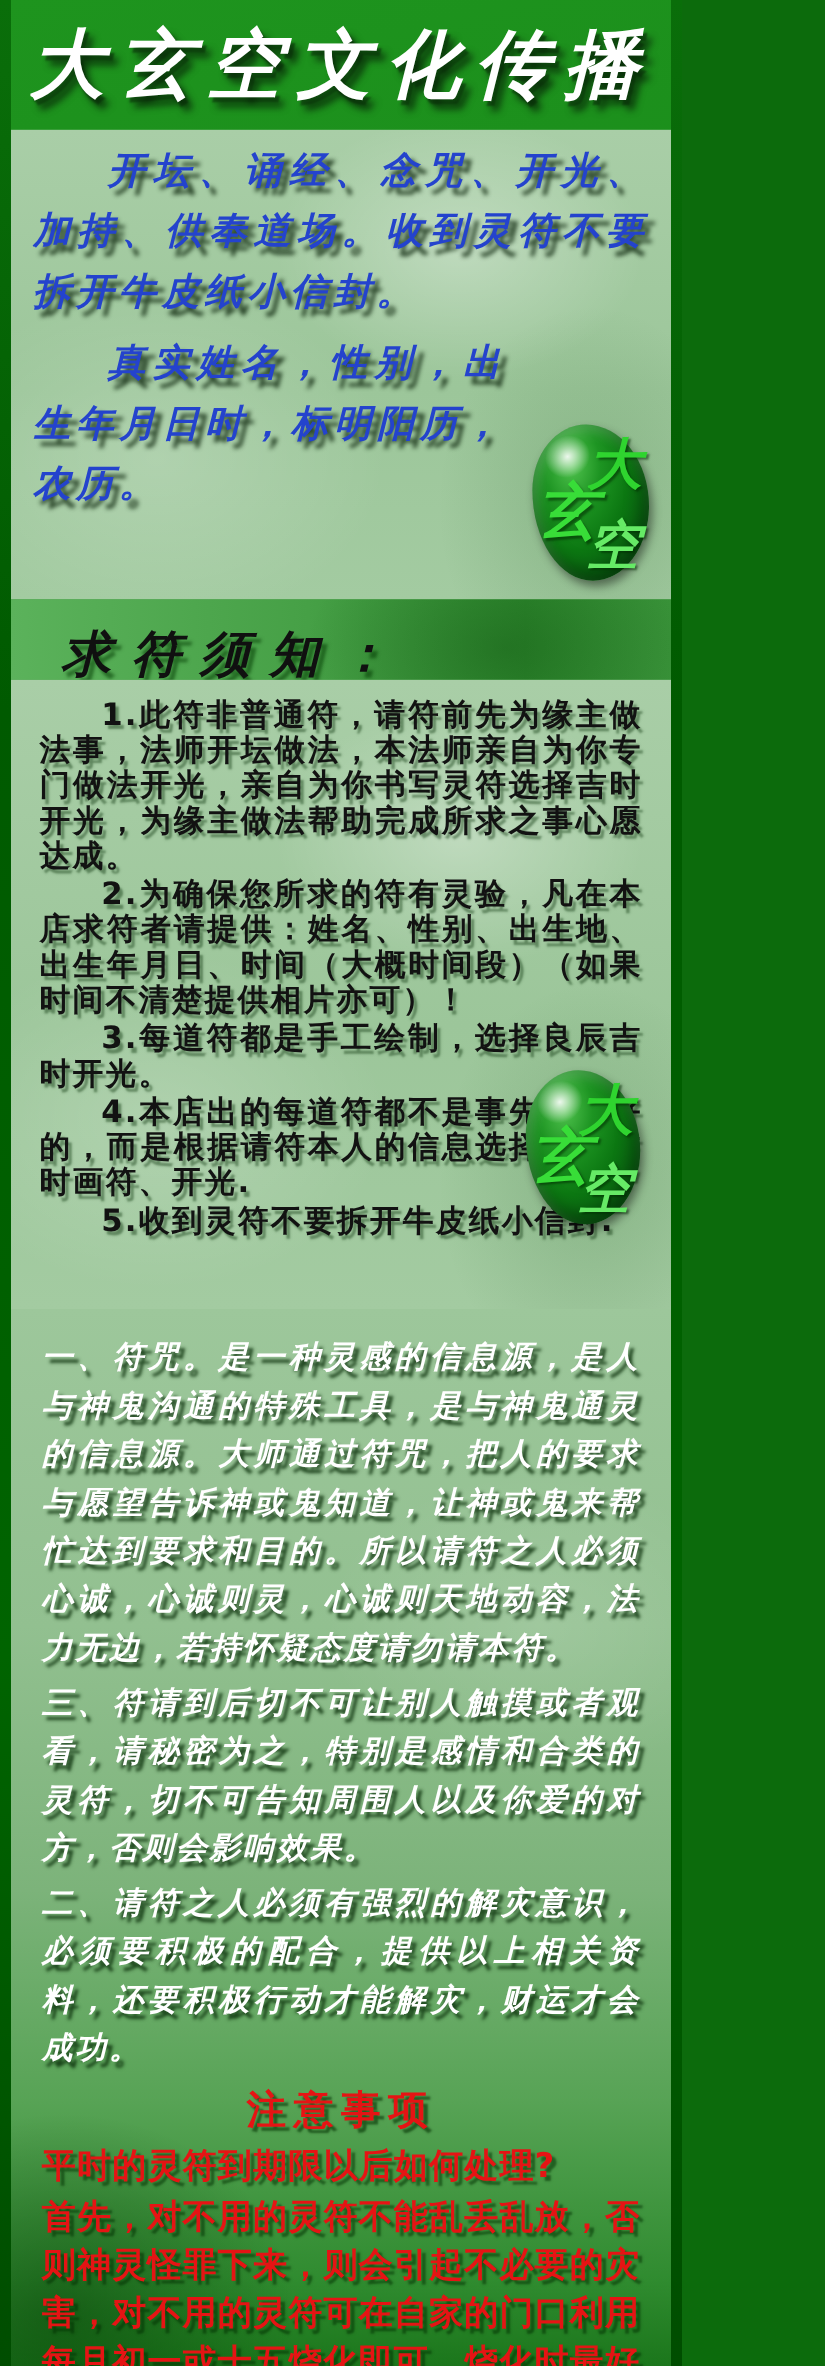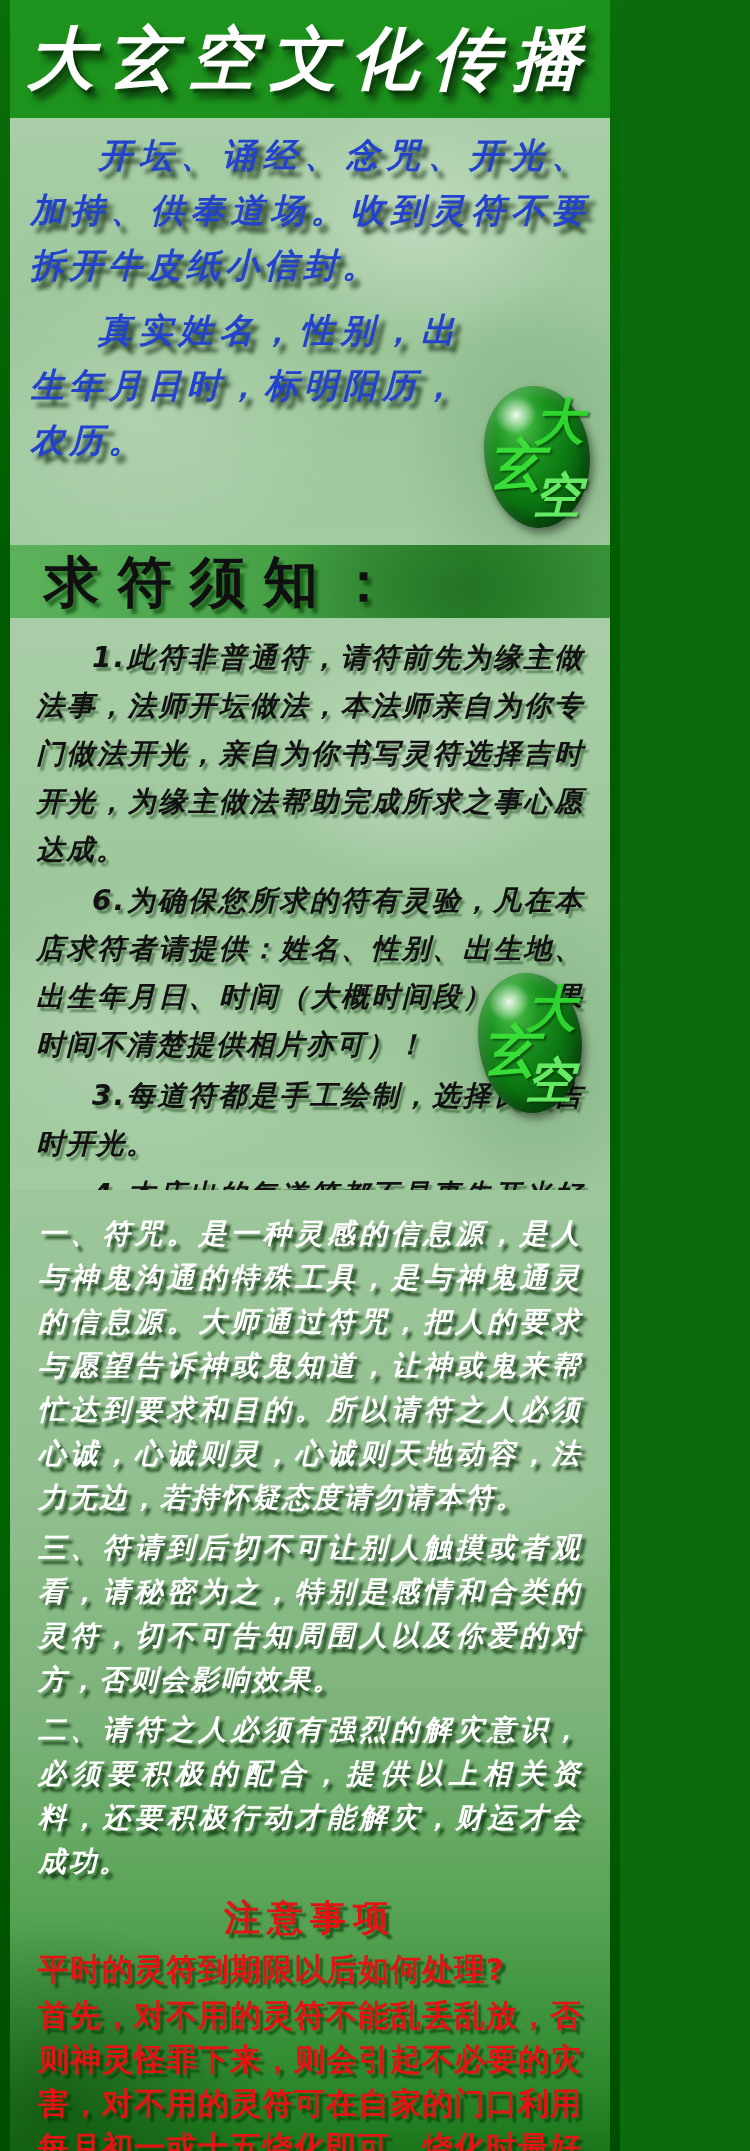--- a/index.html
+++ b/index.html
@@ -47,29 +47,29 @@
     letter-spacing:5px;text-indent:2em;text-align:justify;
     text-shadow:6px 7px 4px rgba(18,42,18,0.85);}
   .blue-p.narrow{padding-right:150px;}
 
   
   .band{position:absolute;top:545px;left:10px;right:10px;height:73px;
     background:
       radial-gradient(ellipse 260px 160px at 75% 60%, rgba(10,70,10,0.35), rgba(10,70,10,0) 70%),
       linear-gradient(90deg,#5bb25b 0%,#46a046 45%,#2f8b2f 78%,#3a943a 100%);}
   .band h2{
-    margin:0;padding:2px 0 0 34px;color:#101010;
-    font-size:55px;font-weight:bold;letter-spacing:18px;
+    margin:12px;padding:2px 0 0 34px;color:#101010;
+    font-size:45px;font-weight:bold;font-style:italic;letter-spacing:18px;
     line-height:71px;white-space:nowrap;
     text-shadow:4px 5px 3px rgba(0,55,0,0.55);}
 
   .panel2 .items{padding:16px 26px 0 26px;}
   .black-p{
     margin:0 0 3px 0;color:#121212;
-    font-size:28px;line-height:48px;font-weight:bold;font-style:italic;
+    font-size:28px;line-height:32px;font-weight:bold;
     letter-spacing:2px;text-indent:2em;text-align:justify;
     text-shadow:3px 4px 2px rgba(35,75,35,0.55);}
 
   
   .lower{position:absolute;top:1190px;left:10px;right:10px;height:961px;
     background:
       radial-gradient(ellipse 300px 260px at 8% 95%, rgba(0,50,0,0.45), rgba(0,50,0,0) 70%),
       radial-gradient(ellipse 280px 200px at 80% 30%, rgba(255,255,255,0.12), rgba(255,255,255,0) 70%),
       linear-gradient(180deg,#9dc79b 0%,#92c090 30%,#7cb37a 55%,#57a355 75%,#2f8b2f 92%,#1b761b 100%);
     padding:0;overflow:hidden;}
@@ -132,21 +132,21 @@
     </div>
   </div>
 
   <div class="band">
     <h2>求符须知：</h2>
   </div>
 
   <div class="panel panel2">
     <div class="items">
       <p class="black-p">1.此符非普通符，请符前先为缘主做法事，法师开坛做法，本法师亲自为你专门做法开光，亲自为你书写灵符选择吉时开光，为缘主做法帮助完成所求之事心愿达成。</p>
-      <p class="black-p">6.为确保您所求的符有灵验，凡在本店求符者请提供：姓名、性别、出生地、出生年月日、时间（大概时间段）（如果时间不清楚提供相片亦可）！</p>
+      <p class="black-p">2.为确保您所求的符有灵验，凡在本店求符者请提供：姓名、性别、出生地、出生年月日、时间（大概时间段）（如果时间不清楚提供相片亦可）！</p>
       <p class="black-p">3.每道符都是手工绘制，选择良辰吉时开光。</p>
       <p class="black-p">4.本店出的每道符都不是事先开光好的，而是根据请符本人的信息选择良辰吉时画符、开光.</p>
       <p class="black-p">5.收到灵符不要拆开牛皮纸小信封.</p>
     </div>
     <div class="badge badge2">
       <i class="gloss"></i>
       <span class="c1">大</span>
       <span class="c2">玄</span>
       <span class="c3">空</span>
     </div>

